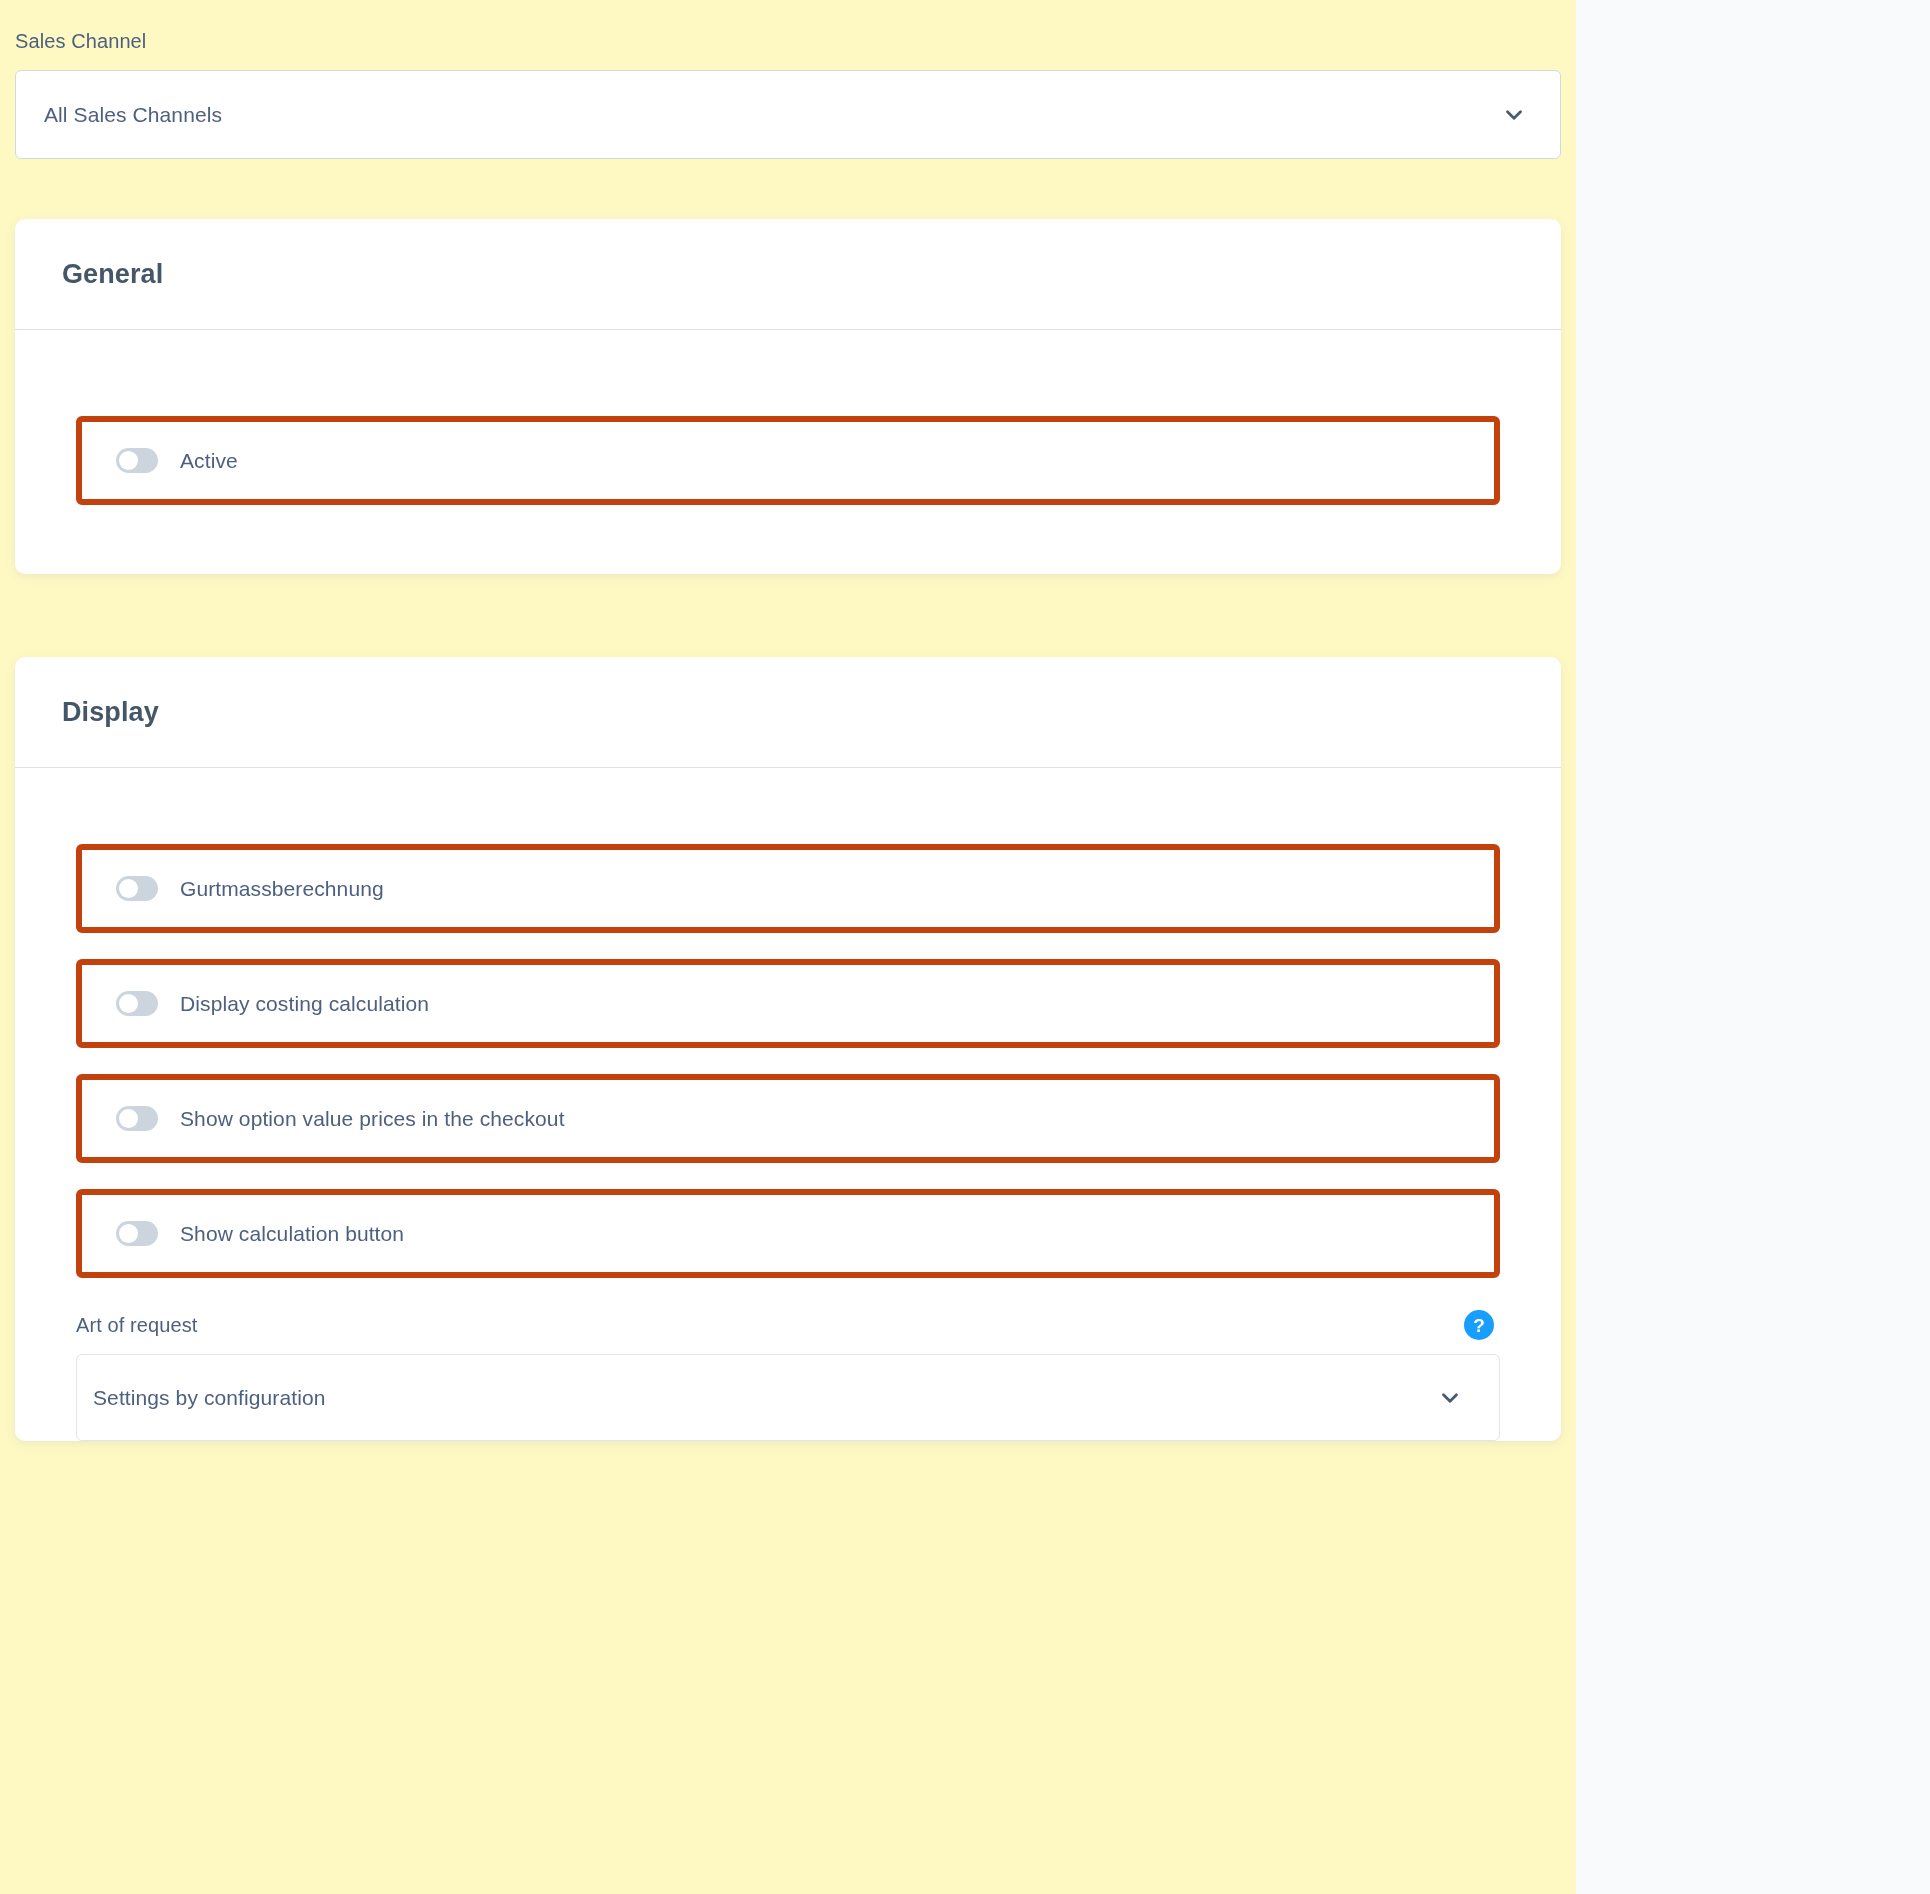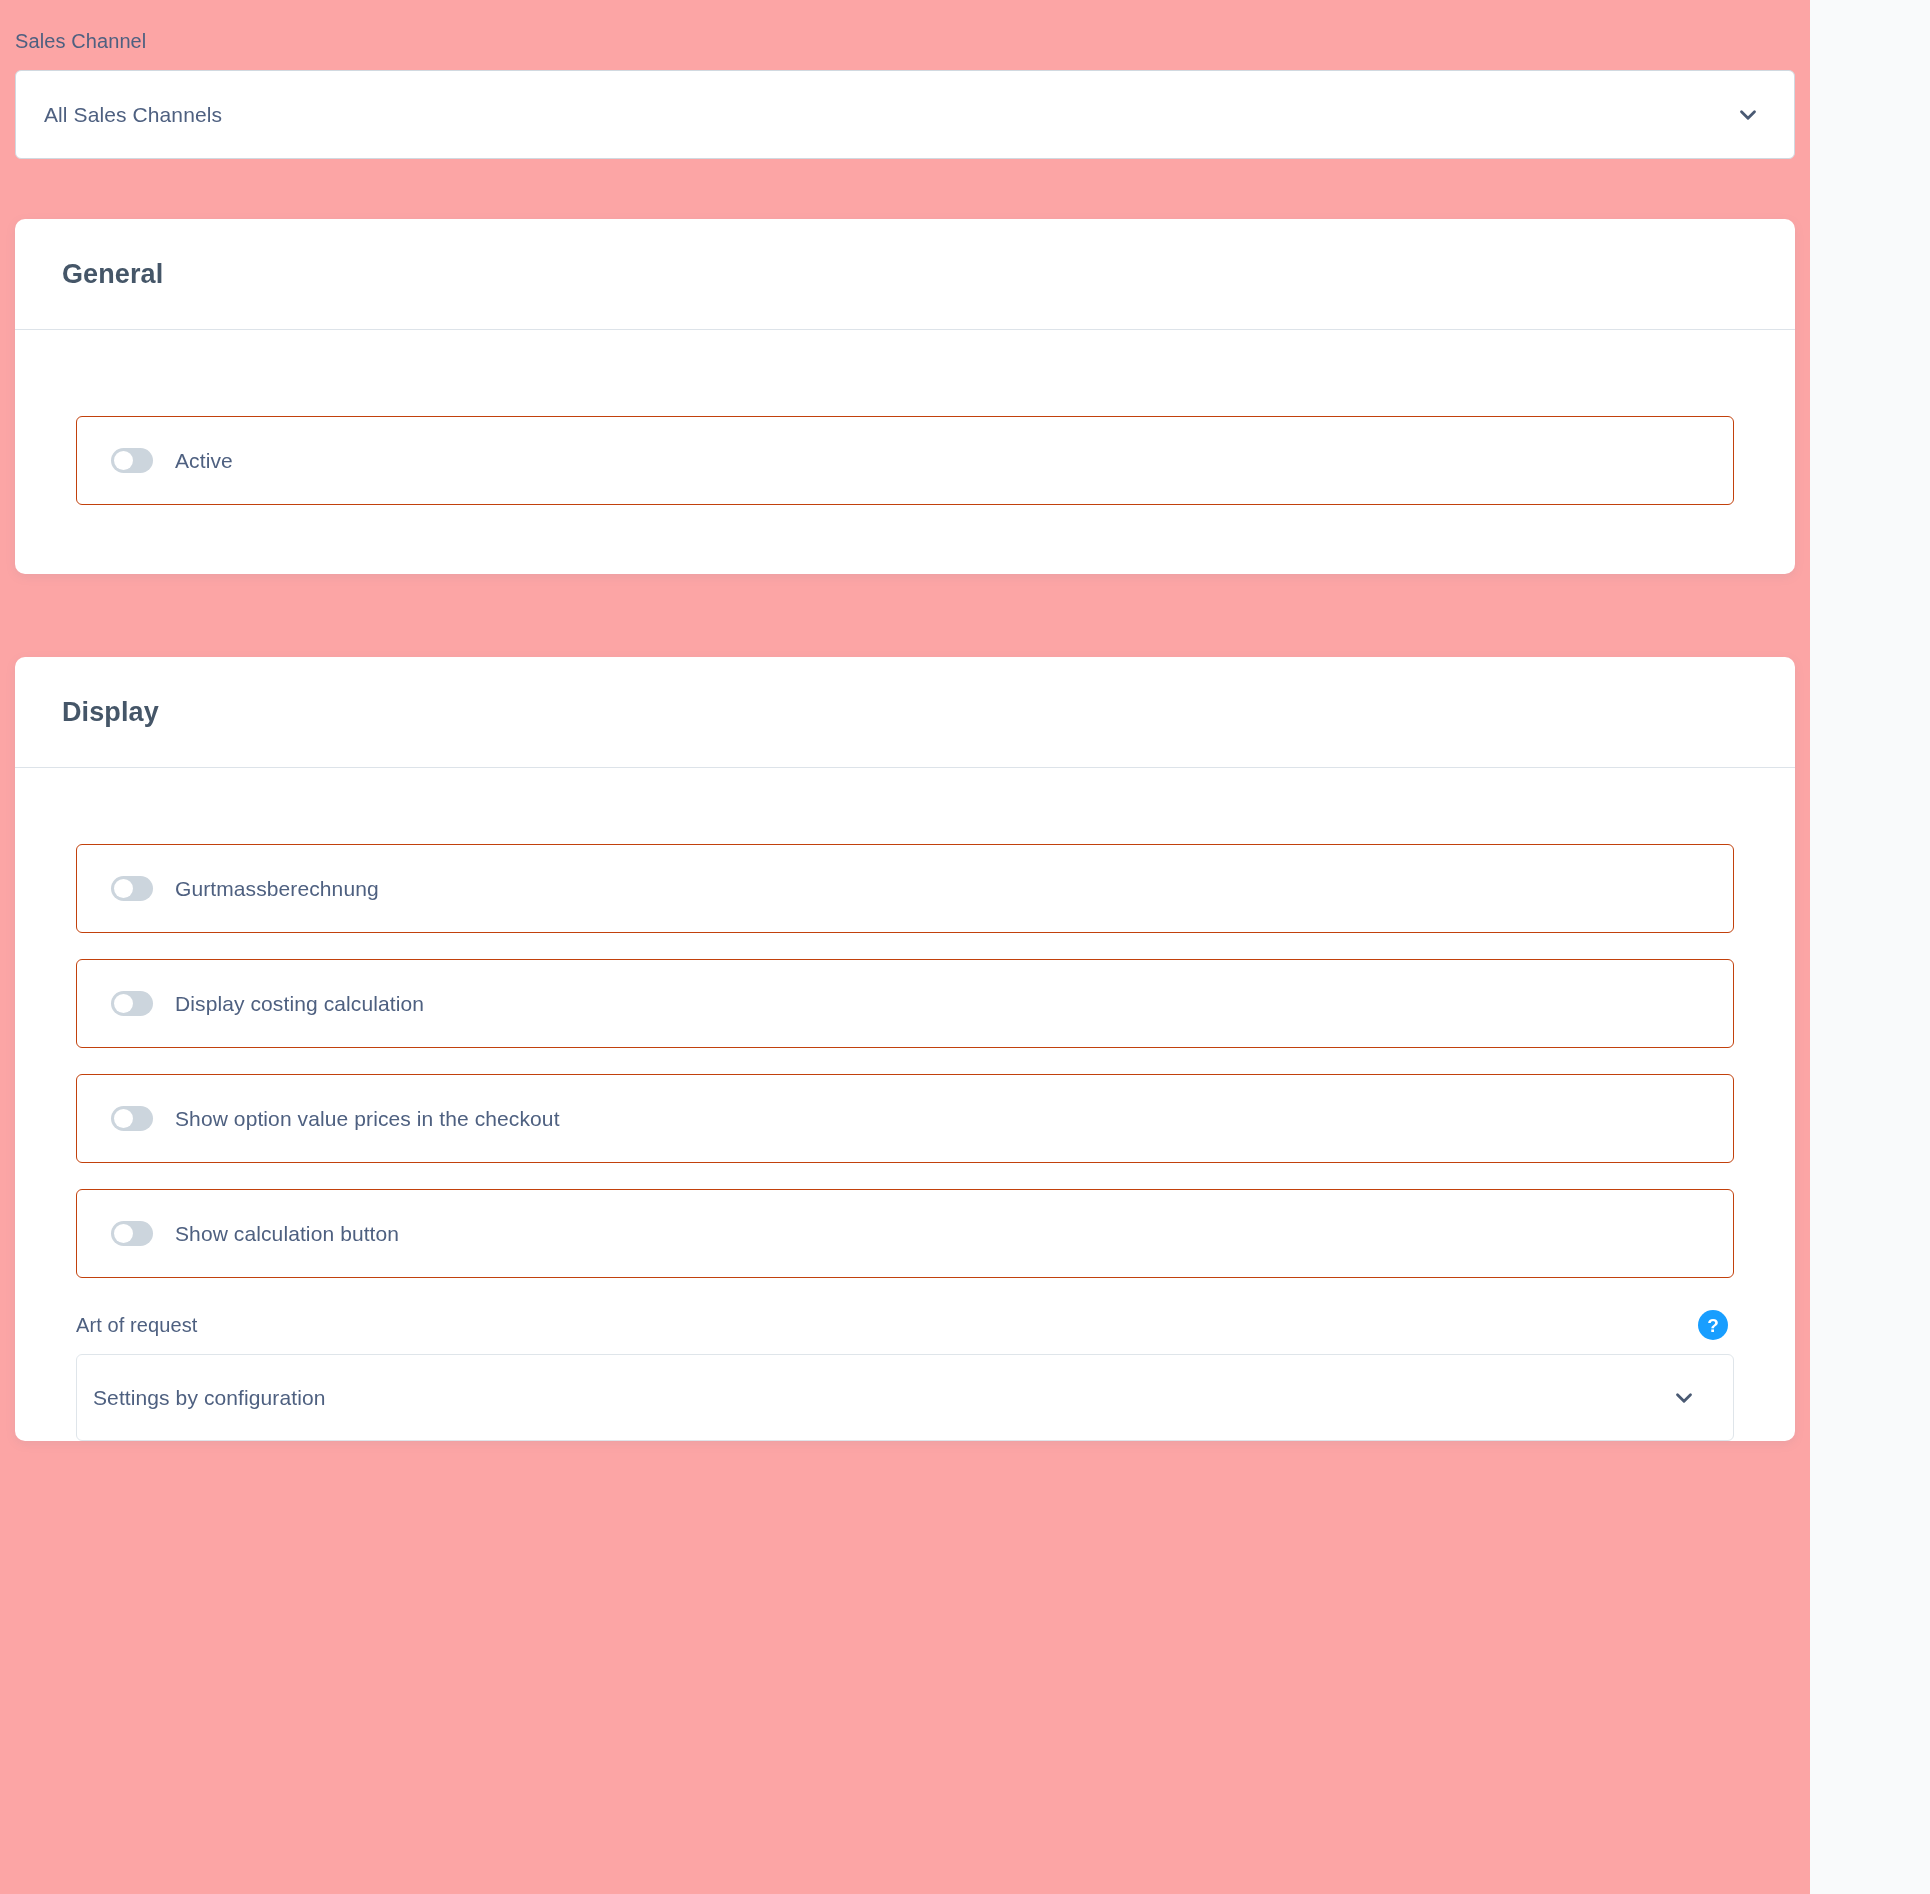--- a/index.html
+++ b/index.html
@@ -6,23 +6,23 @@
 
   html, body {
     width: 1931px;
     height: 1895px;
     background: #f9fafb;
     font-family: "Liberation Sans", sans-serif;
     overflow: hidden;
   }
 
   .page {
-    width: 1810px;
+    width: 1576px;
     min-height: 1895px;
-    background: #fca5a5;
+    background: #fef9c3;
     padding: 28px 15px 0 15px;
   }
 
   
   .field-label {
     font-size: 20px;
     color: #4e6080;
     line-height: 1.3;
     margin-bottom: 16px;
     letter-spacing: 0.1px;
@@ -89,21 +89,21 @@
     padding: 86px 61px 69px 61px;
   }
   .card-body-display {
     padding: 76px 61px 0 61px;
   }
 
   
   .switch-row {
     width: 100%;
     height: 89px;
-    border: 1px solid #c2410c;
+    border: 6px solid #c2410c;
     border-radius: 6px;
     background: #ffffff;
     display: flex;
     align-items: center;
     padding: 0 34px;
   }
   .switch-row + .switch-row { margin-top: 26px; }
 
   .switch {
     width: 42px;

